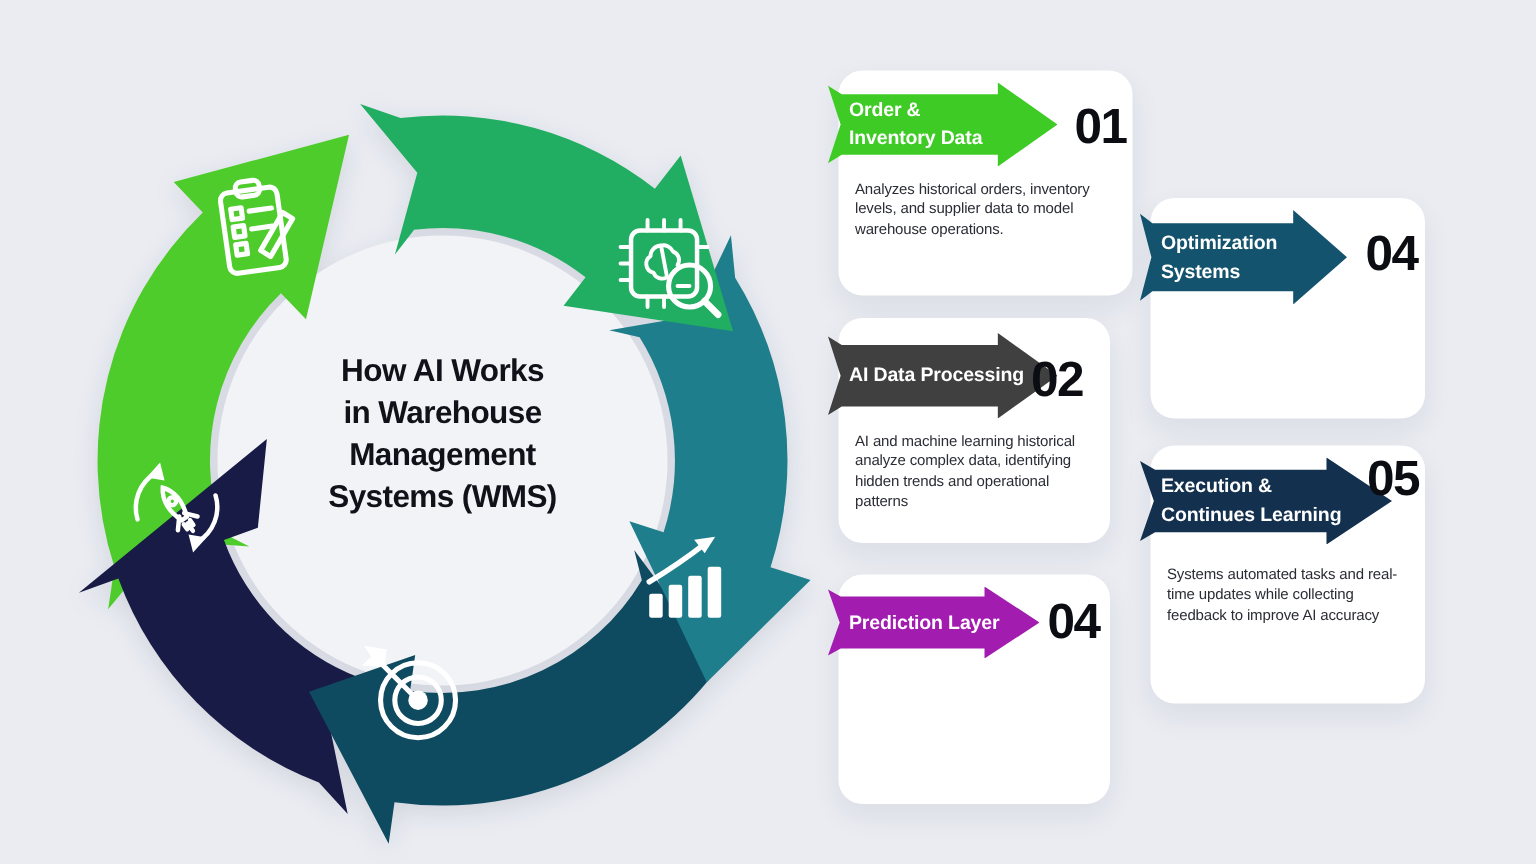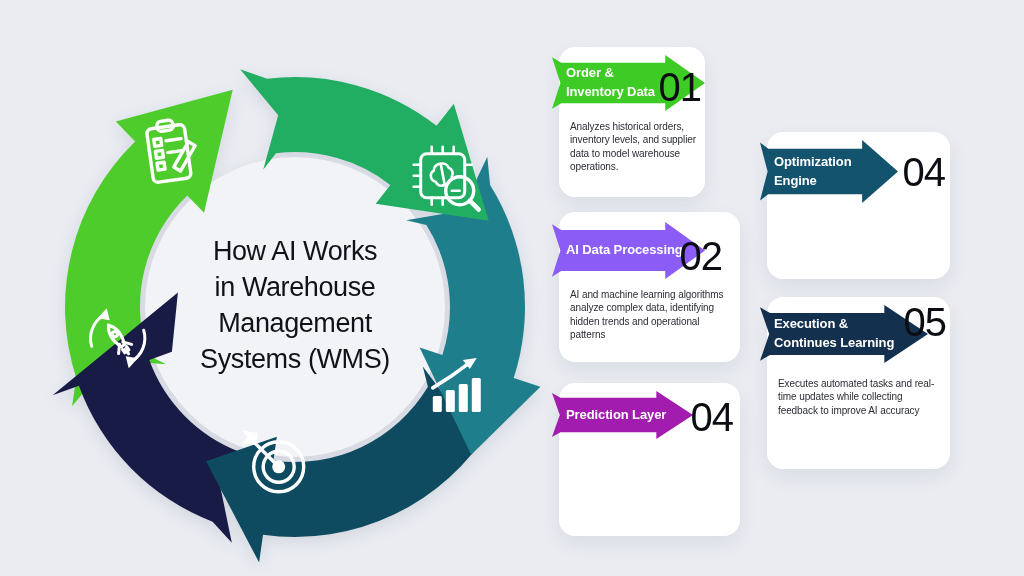--- a/index.html
+++ b/index.html
@@ -5,31 +5,31 @@
   html,body{margin:0;padding:0;}
   body{font-family:"Liberation Sans", sans-serif;}
   .stage{position:relative;width:1024px;height:576px;background:#EAECF2;overflow:hidden;}
 
   
   .cycle{position:absolute;left:35px;top:47px;width:520px;height:520px;
          filter:drop-shadow(0 5px 8px rgba(10,20,50,.10));}
 
   
   .center-title{position:absolute;left:170px;top:234px;width:250px;text-align:center;
-    font-size:27px;line-height:1.33;font-weight:400;color:#101219;letter-spacing:-.4px;
+    font-size:21px;line-height:1.33;font-weight:700;color:#101219;letter-spacing:-.4px;
     white-space:pre-line;}
 
   
   .card{position:absolute;background:#fff;border-radius:16px;
         box-shadow:0 8px 20px rgba(20,30,60,.07);}
   .card-arrow{position:absolute;display:flex;align-items:center;
     padding-left:14px;box-sizing:border-box;color:#fff;font-weight:700;font-size:13px;
     line-height:1.45;white-space:pre-line;letter-spacing:-.1px;
     clip-path:polygon(0% 4%,6% 14%,74% 14%,74% 0%,100% 50%,74% 100%,74% 86%,6% 86%,0% 96%,5.5% 50%);}
-  .card-number{position:absolute;font-size:40px;font-weight:400;color:#0b0d12;letter-spacing:-1px;}
+  .card-number{position:absolute;font-size:33px;font-weight:700;color:#0b0d12;letter-spacing:-1px;}
   .card-desc{position:absolute;left:11px;right:8px;margin:0;font-size:10px;line-height:1.33;
     color:#2b2d35;letter-spacing:-.1px;}
 </style>
 </head>
 <body>
 
 <div class="stage">
 
   <svg class="cycle" id="cycle-svg" viewBox="0 0 520 520">
     <defs>
@@ -103,54 +103,54 @@
       <use href="#growth-chart-icon" transform="translate(421.8 338.9) rotate(0)"></use>
       <use href="#target-arrow-icon" transform="translate(240.7 416.8) rotate(0)"></use>
       <use href="#rocket-cycle-icon" transform="translate(82.7 291.3) rotate(0)"></use>
     </svg>
 
   <div class="center-title">How AI Works
 in Warehouse
 Management
 Systems (WMS)</div>
 
-  <div class="card" style="left:559px;top:47px;width:146px;height:150px">
+  <div class="card" style="left:559px;top:47px;width:196px;height:150px">
     <div class="card-arrow" style="left: -7px; top: 8px; width: 153px; height: 56px; background: rgb(63, 203, 37);">
       <span>Order &amp;
 Inventory Data</span>
     </div>
     <div class="card-number" style="right:4px;top:18px">01</div>
     <p class="card-desc" style="top:73px">Analyzes historical orders, inventory levels, and supplier data to model warehouse operations.</p>
   </div>
 
   <div class="card" style="left:559px;top:212px;width:181px;height:150px">
-    <div class="card-arrow" style="left: -7px; top: 10px; width: 153px; height: 57px; background: #8b5cf6;">
+    <div class="card-arrow" style="left: -7px; top: 10px; width: 153px; height: 57px; background: #404040;">
       <span>AI Data Processing</span>
     </div>
     <div class="card-number" style="right:18px;top:22px">02</div>
-    <p class="card-desc" style="top:76px">AI and machine learning algorithms analyze complex data, identifying hidden trends and operational patterns</p>
+    <p class="card-desc" style="top:76px">AI and machine learning historical analyze complex data, identifying hidden trends and operational patterns</p>
   </div>
 
   <div class="card" style="left:559px;top:383px;width:181px;height:153px">
     <div class="card-arrow" style="left: -7px; top: 8px; width: 141px; height: 48px; background: #a21caf;">
       <span>Prediction Layer</span>
     </div>
     <div class="card-number" style="right:7px;top:12px">04</div>
   </div>
 
   <div class="card" style="left:767px;top:132px;width:183px;height:147px">
     <div class="card-arrow" style="left: -7px; top: 8px; width: 138px; height: 63px; background: rgb(20, 83, 110);">
       <span>Optimization
-Engine</span>
+Systems</span>
     </div>
     <div class="card-number" style="right:5px;top:18px">04</div>
   </div>
 
   <div class="card" style="left:767px;top:297px;width:183px;height:172px">
     <div class="card-arrow" style="left: -7px; top: 8px; width: 168px; height: 58px; background: rgb(19, 48, 78);">
       <span>Execution &amp;
 Continues Learning</span>
     </div>
     <div class="card-number" style="right:4px;top:3px">05</div>
-    <p class="card-desc" style="top:80px">Executes automated tasks and real-time updates while collecting feedback to improve AI accuracy</p>
+    <p class="card-desc" style="top:80px">Systems automated tasks and real-time updates while collecting feedback to improve AI accuracy</p>
   </div>
 
 </div>
 
 </body></html>

